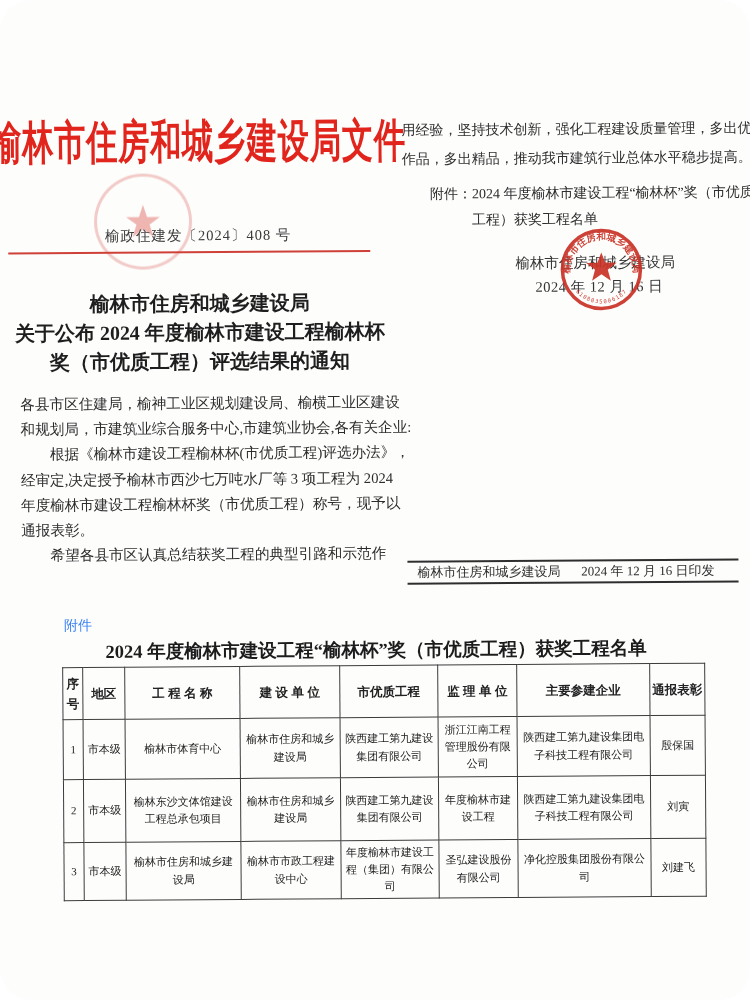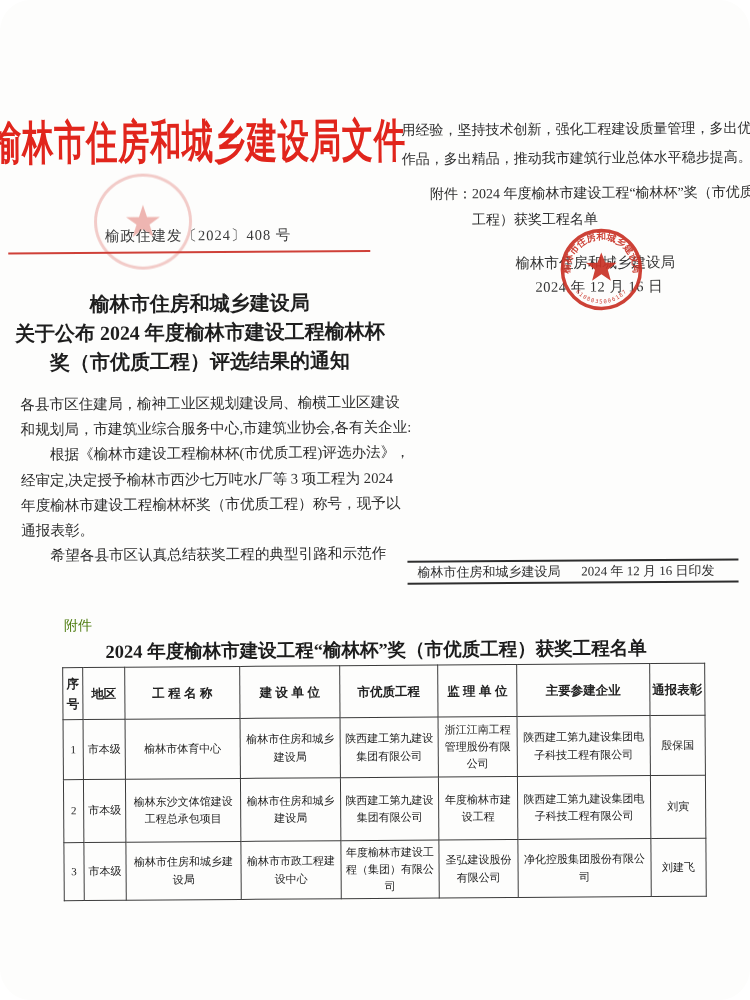--- a/index.html
+++ b/index.html
@@ -36,21 +36,21 @@
   .official-seal{position:absolute;left:543px;top:211px;width:120px;height:120px;opacity:.92;}
 
   
   .print-footer{position:absolute;left:407px;top:561px;width:331px;height:24px;
                 border-top:2px solid #2e2e2e;border-bottom:2px solid #2e2e2e;
                 display:flex;align-items:center;justify-content:space-between;
                 padding:0 24px 0 10px;box-sizing:border-box;font-size:13px;color:#2d2d2d;}
 
   
   .attach-label{position:absolute;left:63px;top:615px;font-family:"Liberation Sans",sans-serif;
-                font-size:14px;color:#4d7c0f;}
+                font-size:14px;color:#3b82f6;}
   .table-title{position:absolute;left:0;top:637px;width:750px;text-align:center;
                font-weight:bold;font-size:18.5px;color:#1c1c1c;}
   .award-table{position:absolute;left:61px;top:665px;width:642px;border-collapse:collapse;
                table-layout:fixed;font-size:11px;color:#222;}
   .award-table th,.award-table td{border:1px solid #3c3c3c;text-align:center;vertical-align:middle;
                padding:2px 3px;line-height:1.55;word-break:break-all;}
   .award-table thead th{font-family:"Liberation Sans",sans-serif;font-weight:bold;font-size:12.5px;
                padding:1px;line-height:1.6;}
   .award-table thead tr{height:52px;}
   .award-table tbody tr:nth-child(1){height:60px;}

